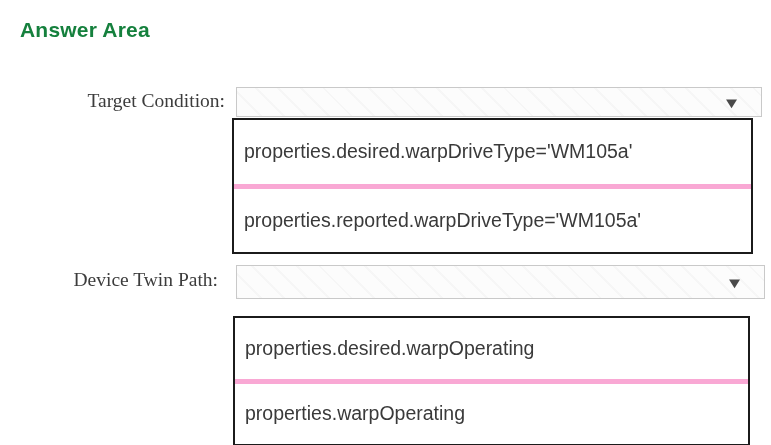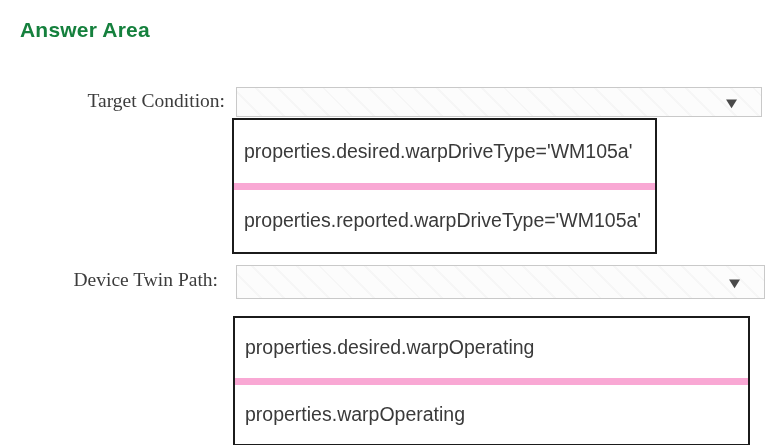--- a/index.html
+++ b/index.html
@@ -60,30 +60,30 @@
   }
 
   .options-box {
     position: absolute;
     box-sizing: border-box;
     background: #ffffff;
     border: 2px solid #1b1b1b;
     display: flex;
     flex-direction: column;
   }
-  .box-1 { left: 232px; top: 118px; width: 425px; height: 136px; }
+  .box-1 { left: 232px; top: 118px; width: 521px; height: 136px; }
   .box-2 { left: 233px; top: 300px; width: 517px; height: 130px; margin-top: 16px; }
   .option-row {
     flex: 1;
     display: flex;
     align-items: center;
     padding-left: 10px;
     font-size: 19.5px;
     color: #3a3a3a;
-    border-top: 7px solid #f9a8d4;
+    border-top: 5px solid #f9a8d4;
     white-space: nowrap;
     cursor: pointer;
     background: #ffffff;
   }
   .option-row:first-child { border-top: none; }
 </style>
 </head>
 <body>
 
 <div class="screen">

